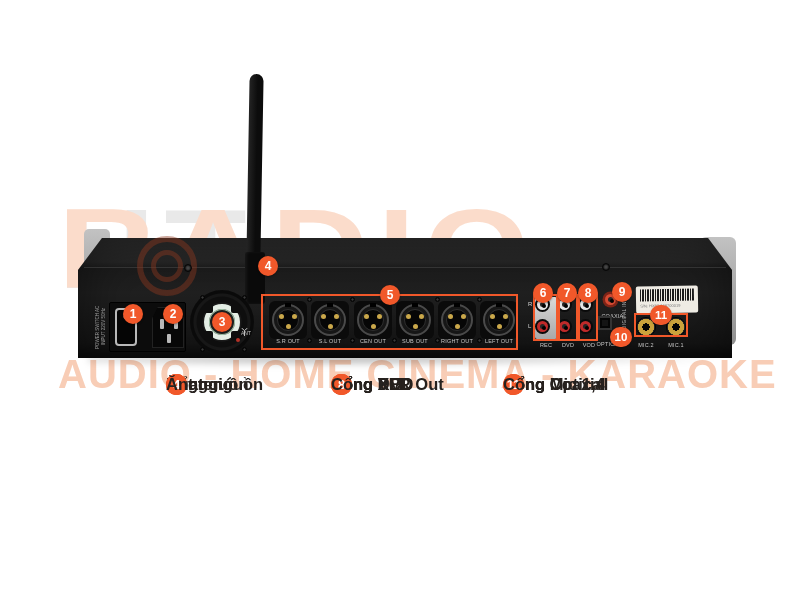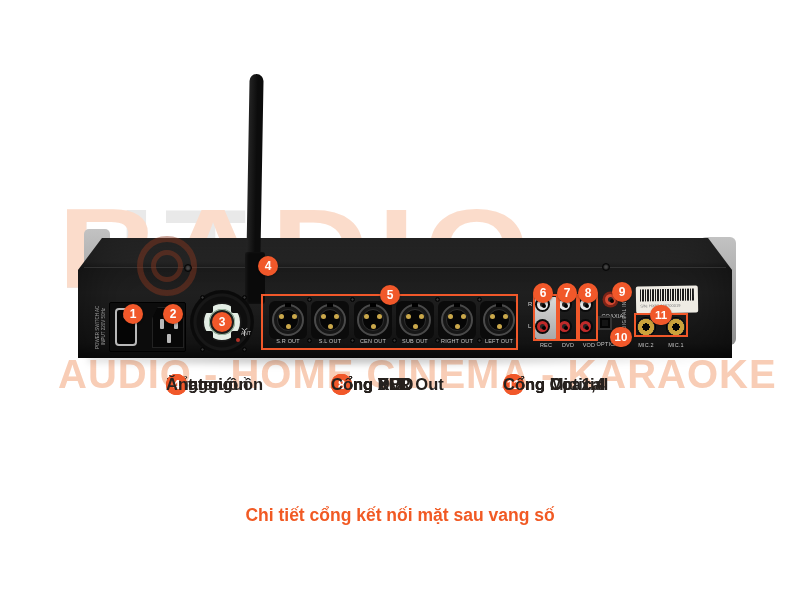--- a/index.html
+++ b/index.html
@@ -351,15 +351,14 @@
     <div class="litem">
       <span class="lnum">10</span>
       <span class="llabel">Cổng Optical</span>
     </div>
     <div class="litem">
       <span class="lnum">11</span>
       <span class="llabel">Cổng Mic 1,4</span>
     </div>
   </div>
 
-  <div class="caption">Chi tiết cổng kết nối mặt sau vang số</div>
 
 </div>
 
 </body></html>

